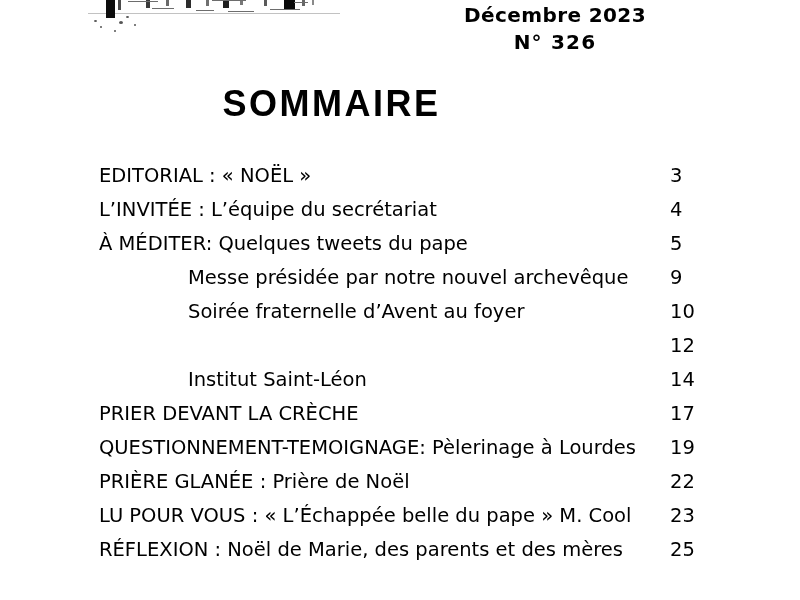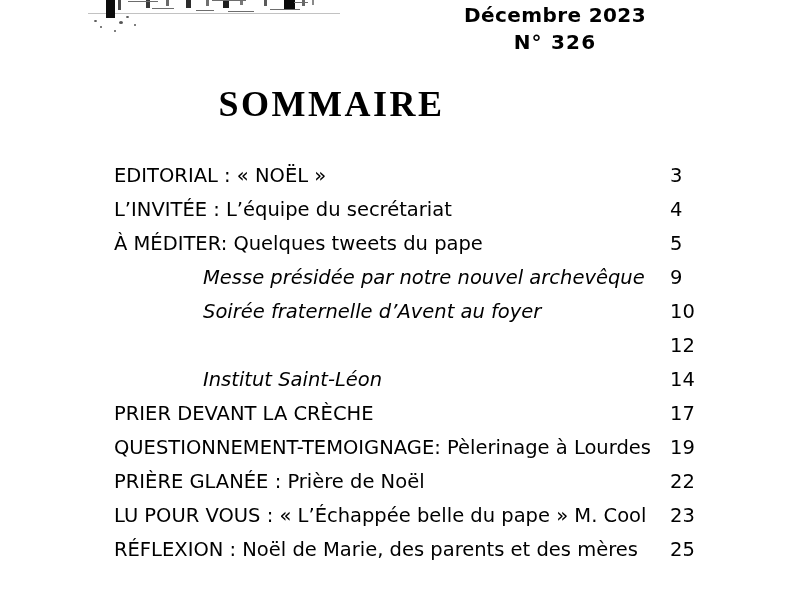--- a/index.html
+++ b/index.html
@@ -83,21 +83,21 @@
     letter-spacing: 1.2px;
   }
 
   
   #page-title {
     position: absolute;
     left: 0;
     top: 83px;
     width: 663px;
     text-align: center;
-    font-family: Liberation Serif, serif;
+    font-family: Liberation Sans, sans-serif;
     font-weight: bold;
     font-size: 36px;
     letter-spacing: 2.5px;
   }
 
   
   #toc {
     position: absolute;
     left: 99px;
     top: 159px;
@@ -106,25 +106,23 @@
   .toc-row {
     position: relative;
     height: 34px;
     line-height: 34px;
     font-size: 19.5px;
     font-family: "DejaVu Sans", sans-serif;
     white-space: nowrap;
   }
   .toc-row.sub .toc-label {
     padding-left: 89px;
-    font-style: italic;
   }
   .toc-label {
     display: inline-block;
-    margin-left: 15px;
   }
   .toc-page {
     position: absolute;
     left: 571px;
     top: 0;
     font-size: 19.5px;
     font-family: "DejaVu Sans", sans-serif;
   }
 </style>
 </head>

